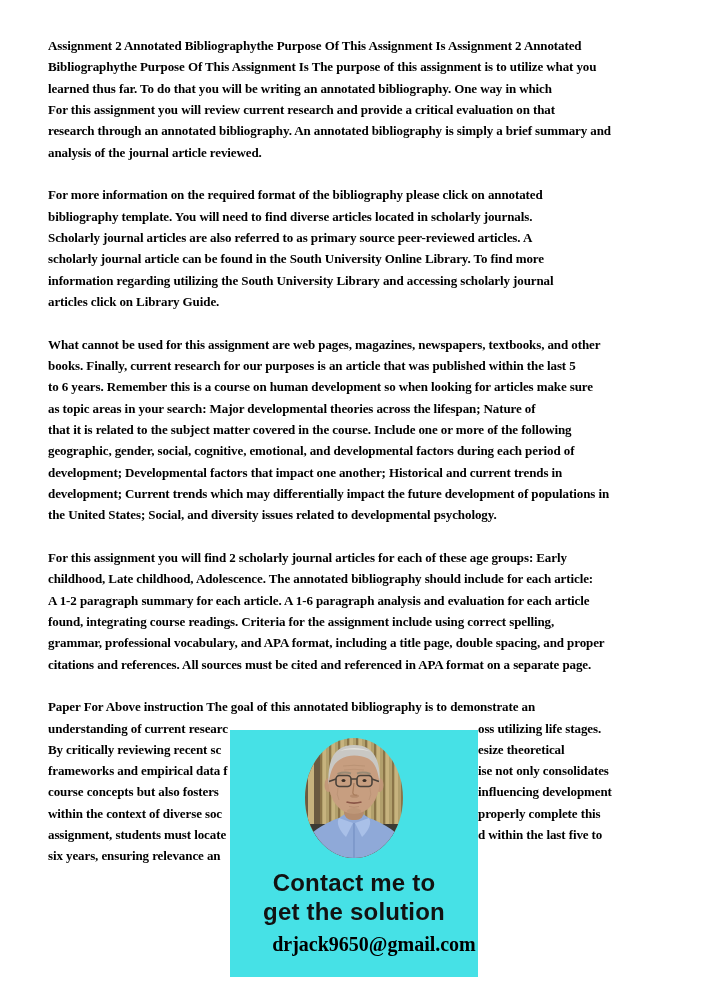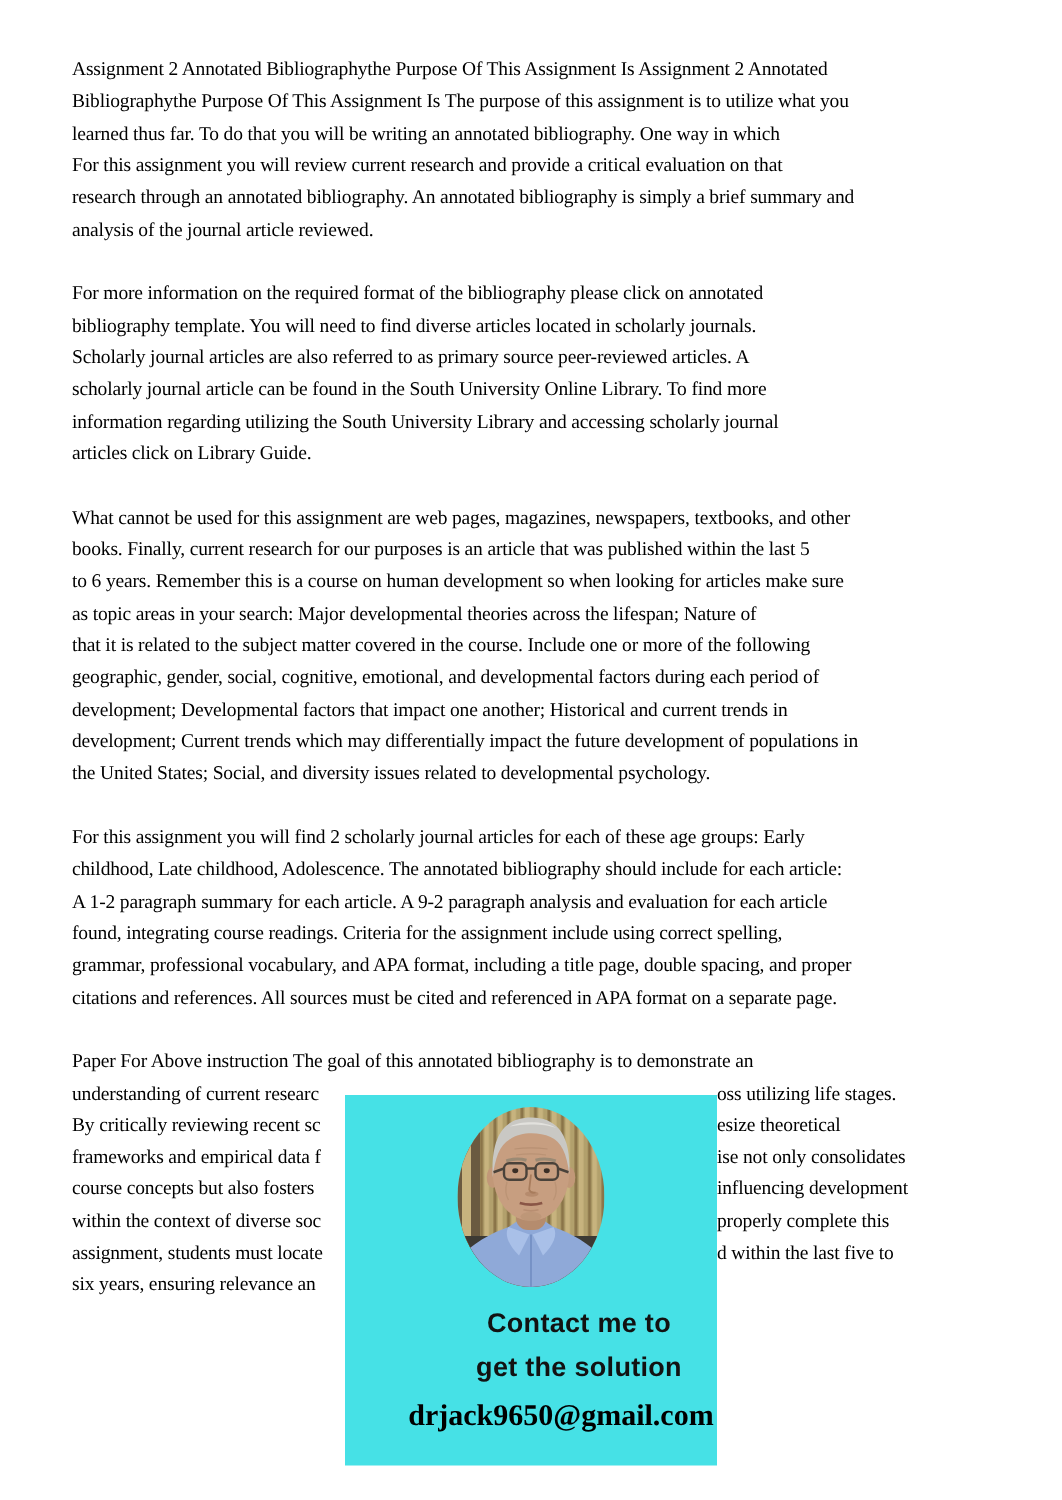--- a/index.html
+++ b/index.html
@@ -4,32 +4,32 @@
 <style>
   html,body { margin:0; padding:0; }
   body {
     width:708px; height:1000px; position:relative; background:#ffffff;
     font-family:"Liberation Serif", serif; overflow:hidden;
   }
   .doc {
     position:absolute; left:48px; top:35px; width:616px;
     font-size:13px; line-height:21.33px; color:#000000; letter-spacing:-0.1px;
   }
-  .para { margin:0 0 21.33px 0; }
+  .para { margin:0 0 21.33px 0;font-weight:bold; }
   .line { position:relative; height:21.33px; white-space:nowrap; }
   .rfrag { position:absolute; left:430px; top:0; }
   .card {
     position:absolute; left:230px; top:730px; width:248px; height:247px;
     z-index:5;
   }
   .photo { position:absolute; left:75px; top:8px; width:98px; height:120px; }
   .contact {
     position:absolute; top:138px; left:0; width:100%; text-align:center;
     font-family:"Liberation Sans", sans-serif; font-weight:700;
-    font-size:18px; line-height:29px; letter-spacing:0.2px;padding-left:32px;
+    font-size:24px; line-height:29px; letter-spacing:0.2px;
   }
   .email {
     position:absolute; top:203px; left:0; width:100%; text-align:center;
     font-family:"Liberation Serif", serif; font-weight:700; font-size:20px;margin-left:20px;
   }
 </style>
 </head>
 <body style="background: rgb(255, 255, 255);">
 
 <div class="doc" id="doc" style="color: rgb(0, 0, 0);">
@@ -56,21 +56,21 @@
       <div class="line">as topic areas in your search: Major developmental theories across the lifespan; Nature of</div>
       <div class="line">that it is related to the subject matter covered in the course. Include one or more of the following</div>
       <div class="line">geographic, gender, social, cognitive, emotional, and developmental factors during each period of</div>
       <div class="line">development; Developmental factors that impact one another; Historical and current trends in</div>
       <div class="line">development; Current trends which may differentially impact the future development of populations in</div>
       <div class="line">the United States; Social, and diversity issues related to developmental psychology.</div>
     </div>
     <div class="para">
       <div class="line">For this assignment you will find 2 scholarly journal articles for each of these age groups: Early</div>
       <div class="line">childhood, Late childhood, Adolescence. The annotated bibliography should include for each article:</div>
-      <div class="line">A 1-2 paragraph summary for each article. A 9-2 paragraph analysis and evaluation for each article</div>
+      <div class="line">A 1-2 paragraph summary for each article. A 1-6 paragraph analysis and evaluation for each article</div>
       <div class="line">found, integrating course readings. Criteria for the assignment include using correct spelling,</div>
       <div class="line">grammar, professional vocabulary, and APA format, including a title page, double spacing, and proper</div>
       <div class="line">citations and references. All sources must be cited and referenced in APA format on a separate page.</div>
     </div>
     <div class="para">
       <div class="line">Paper For Above instruction The goal of this annotated bibliography is to demonstrate an</div>
       <div class="line"><span>understanding of current researc</span><span class="rfrag">oss utilizing life stages.</span></div>
       <div class="line"><span>By critically reviewing recent sc</span><span class="rfrag">esize theoretical</span></div>
       <div class="line"><span>frameworks and empirical data f</span><span class="rfrag">ise not only consolidates</span></div>
       <div class="line"><span>course concepts but also fosters</span><span class="rfrag">influencing development</span></div>

